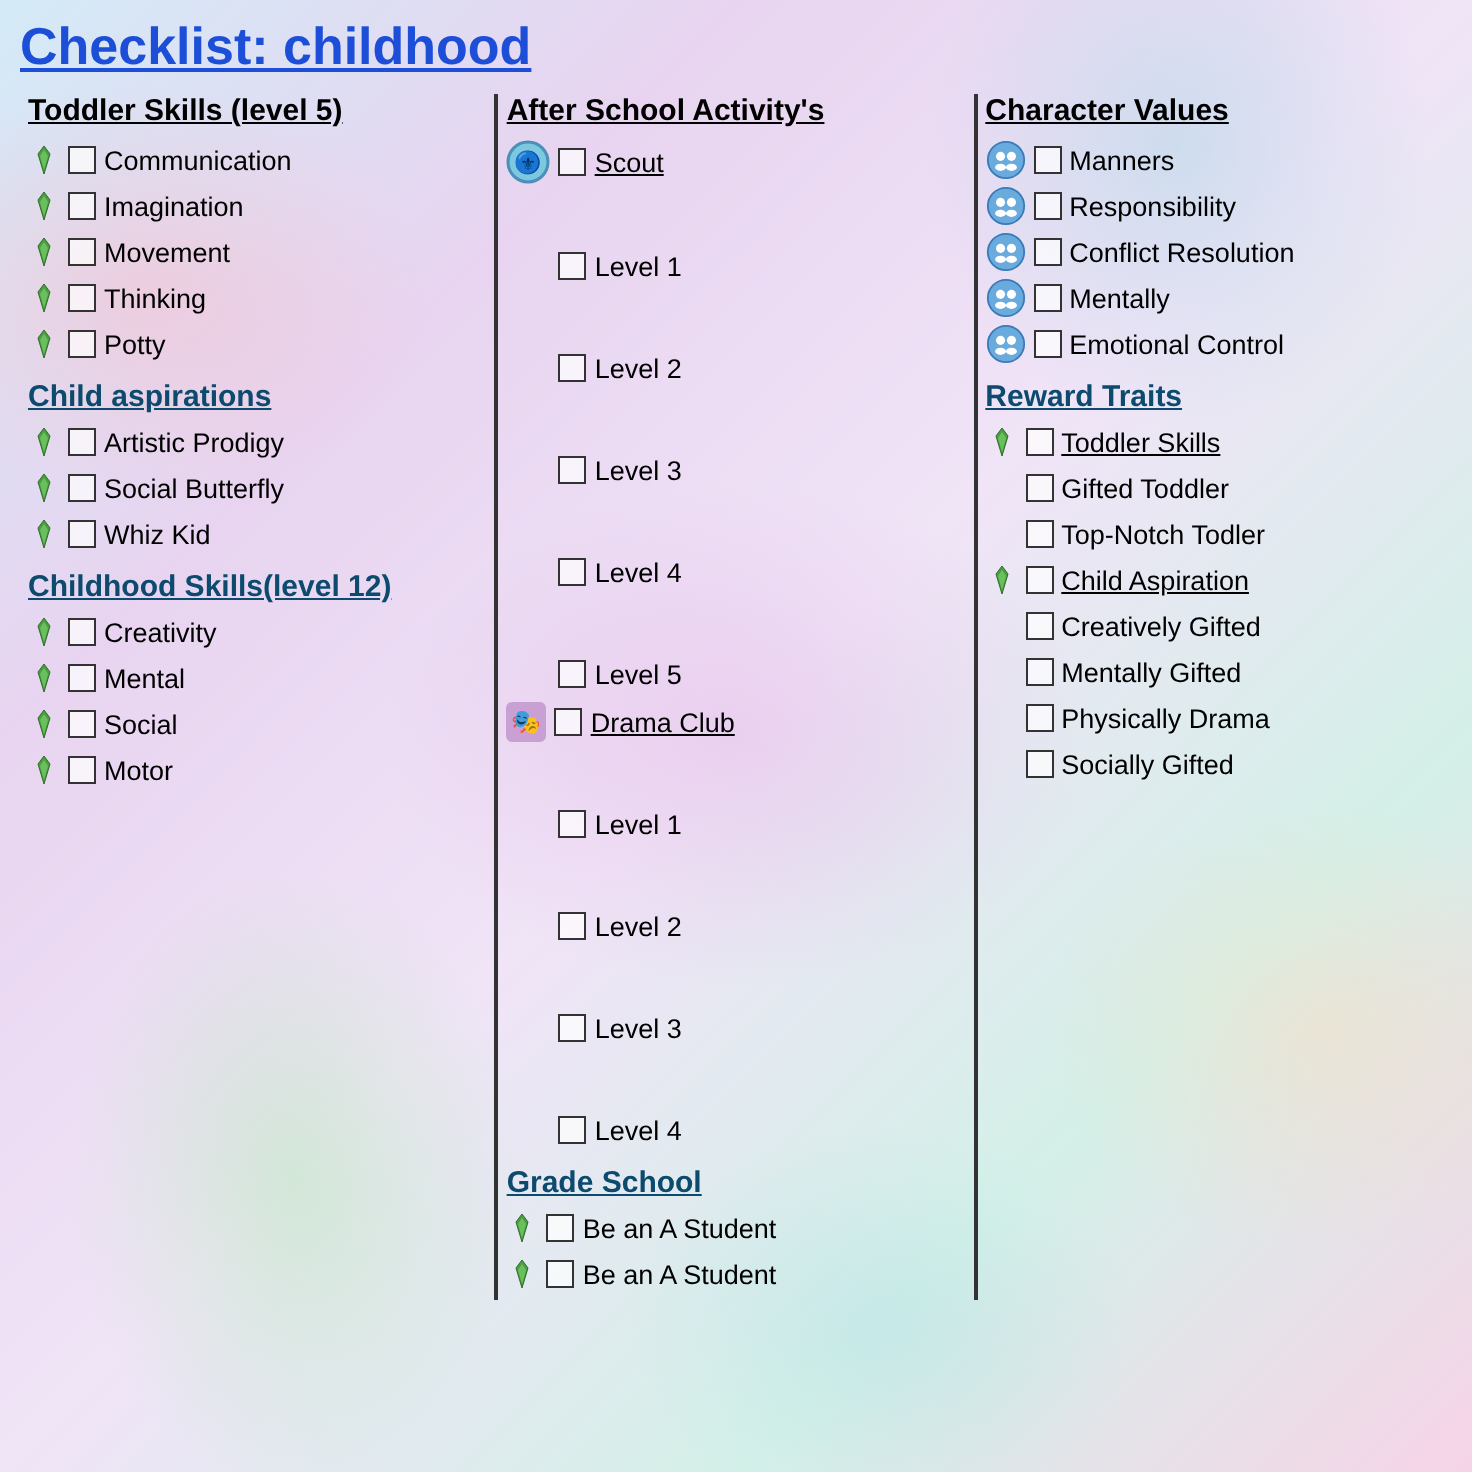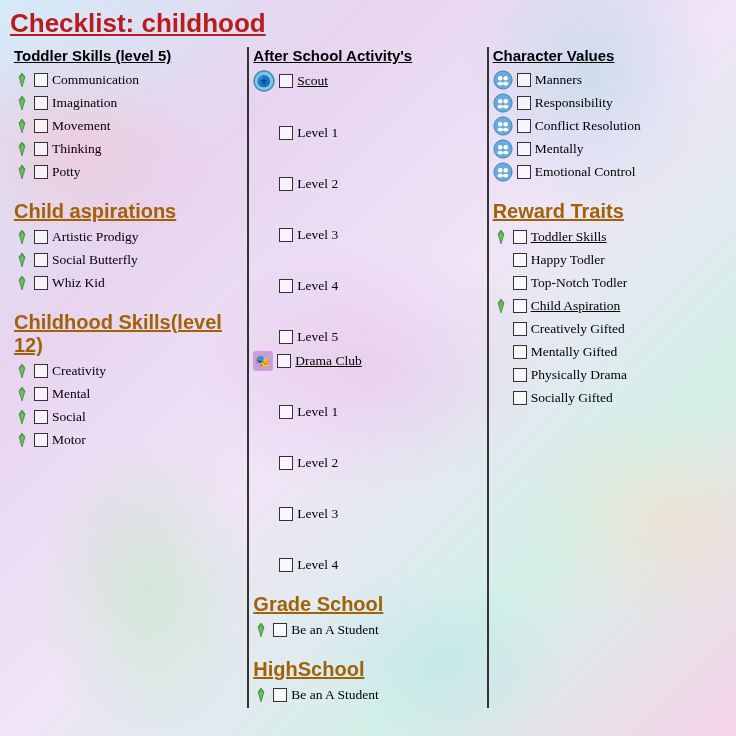--- a/index.html
+++ b/index.html
@@ -34,21 +34,21 @@
       position: relative;
       z-index: 1;
       padding: 8px 10px;
     }
 
     .main-title {
       font-size: 26px;
       font-weight: bold;
       text-decoration: underline;
       margin-bottom: 8px;
-      color: #b91c1c;
+      color: #1d4ed8;
     }
 
     .columns {
       display: flex;
       gap: 0;
       width: 100%;
       justify-content: space-between;
     }
 
     .col {
@@ -63,35 +63,34 @@
 
     .col-header {
       font-size: 15px;
       font-weight: bold;
       text-decoration: underline;
       margin-bottom: 6px;
       color: #000;
     }
 
     .section-title {
-      font-size: 20px;
+      font-size: 15px;
       font-weight: bold;
       text-decoration: underline;
-      margin-top: 18px;
+      margin-top: 8px;
       margin-bottom: 4px;
-      color: #a16207;
+      color: #0c4a6e;
     }
 
     .checklist-item {
       display: flex;
       align-items: center;
       gap: 4px;
       margin-bottom: 3px;
       min-height: 20px;
-      font-family: Liberation Serif, serif;
     }
 
     .sims-leaf {
       width: 16px;
       height: 16px;
       flex-shrink: 0;
       display: inline-flex;
       align-items: center;
       justify-content: center;
     }
@@ -367,21 +366,20 @@
               <svg class="leaf-svg" viewBox="0 0 14 14" width="14" height="14">
     <polygon points="7,0 10,4 7,14 4,4" fill="#4a9e3f" stroke="#2d6e28" stroke-width="0.5"></polygon>
     <polygon points="7,2 9,5 7,12 5,5" fill="#6abf5e"></polygon>
   </svg>
             </div>
             <div class="checkbox"></div>
             <span class="item-label">Be an A Student</span>
           </div>
         </div>
 
-      <div class="section-title">HighSchool</div>
       <div id="high-school-list">
           <div class="checklist-item">
             <div class="sims-leaf">
               <svg class="leaf-svg" viewBox="0 0 14 14" width="14" height="14">
     <polygon points="7,0 10,4 7,14 4,4" fill="#4a9e3f" stroke="#2d6e28" stroke-width="0.5"></polygon>
     <polygon points="7,2 9,5 7,12 5,5" fill="#6abf5e"></polygon>
   </svg>
             </div>
             <div class="checkbox"></div>
             <span class="item-label">Be an A Student</span>
@@ -468,21 +466,21 @@
     <polygon points="7,0 10,4 7,14 4,4" fill="#4a9e3f" stroke="#2d6e28" stroke-width="0.5"></polygon>
     <polygon points="7,2 9,5 7,12 5,5" fill="#6abf5e"></polygon>
   </svg>
             </div>
             <div class="checkbox"></div>
             <span class="item-label underlined">Toddler Skills</span>
           </div>
           <div class="checklist-item">
             <div style="width: 16px; flex-shrink: 0;"></div>
             <div class="checkbox"></div>
-            <span class="item-label">Happy Todler</span>
+            <span class="item-label">Gifted Toddler</span>
           </div>
           <div class="checklist-item">
             <div style="width: 16px; flex-shrink: 0;"></div>
             <div class="checkbox"></div>
             <span class="item-label">Top-Notch Todler</span>
           </div>
           <div class="checklist-item">
             <div class="sims-leaf">
               <svg class="leaf-svg" viewBox="0 0 14 14" width="14" height="14">
     <polygon points="7,0 10,4 7,14 4,4" fill="#4a9e3f" stroke="#2d6e28" stroke-width="0.5"></polygon>

